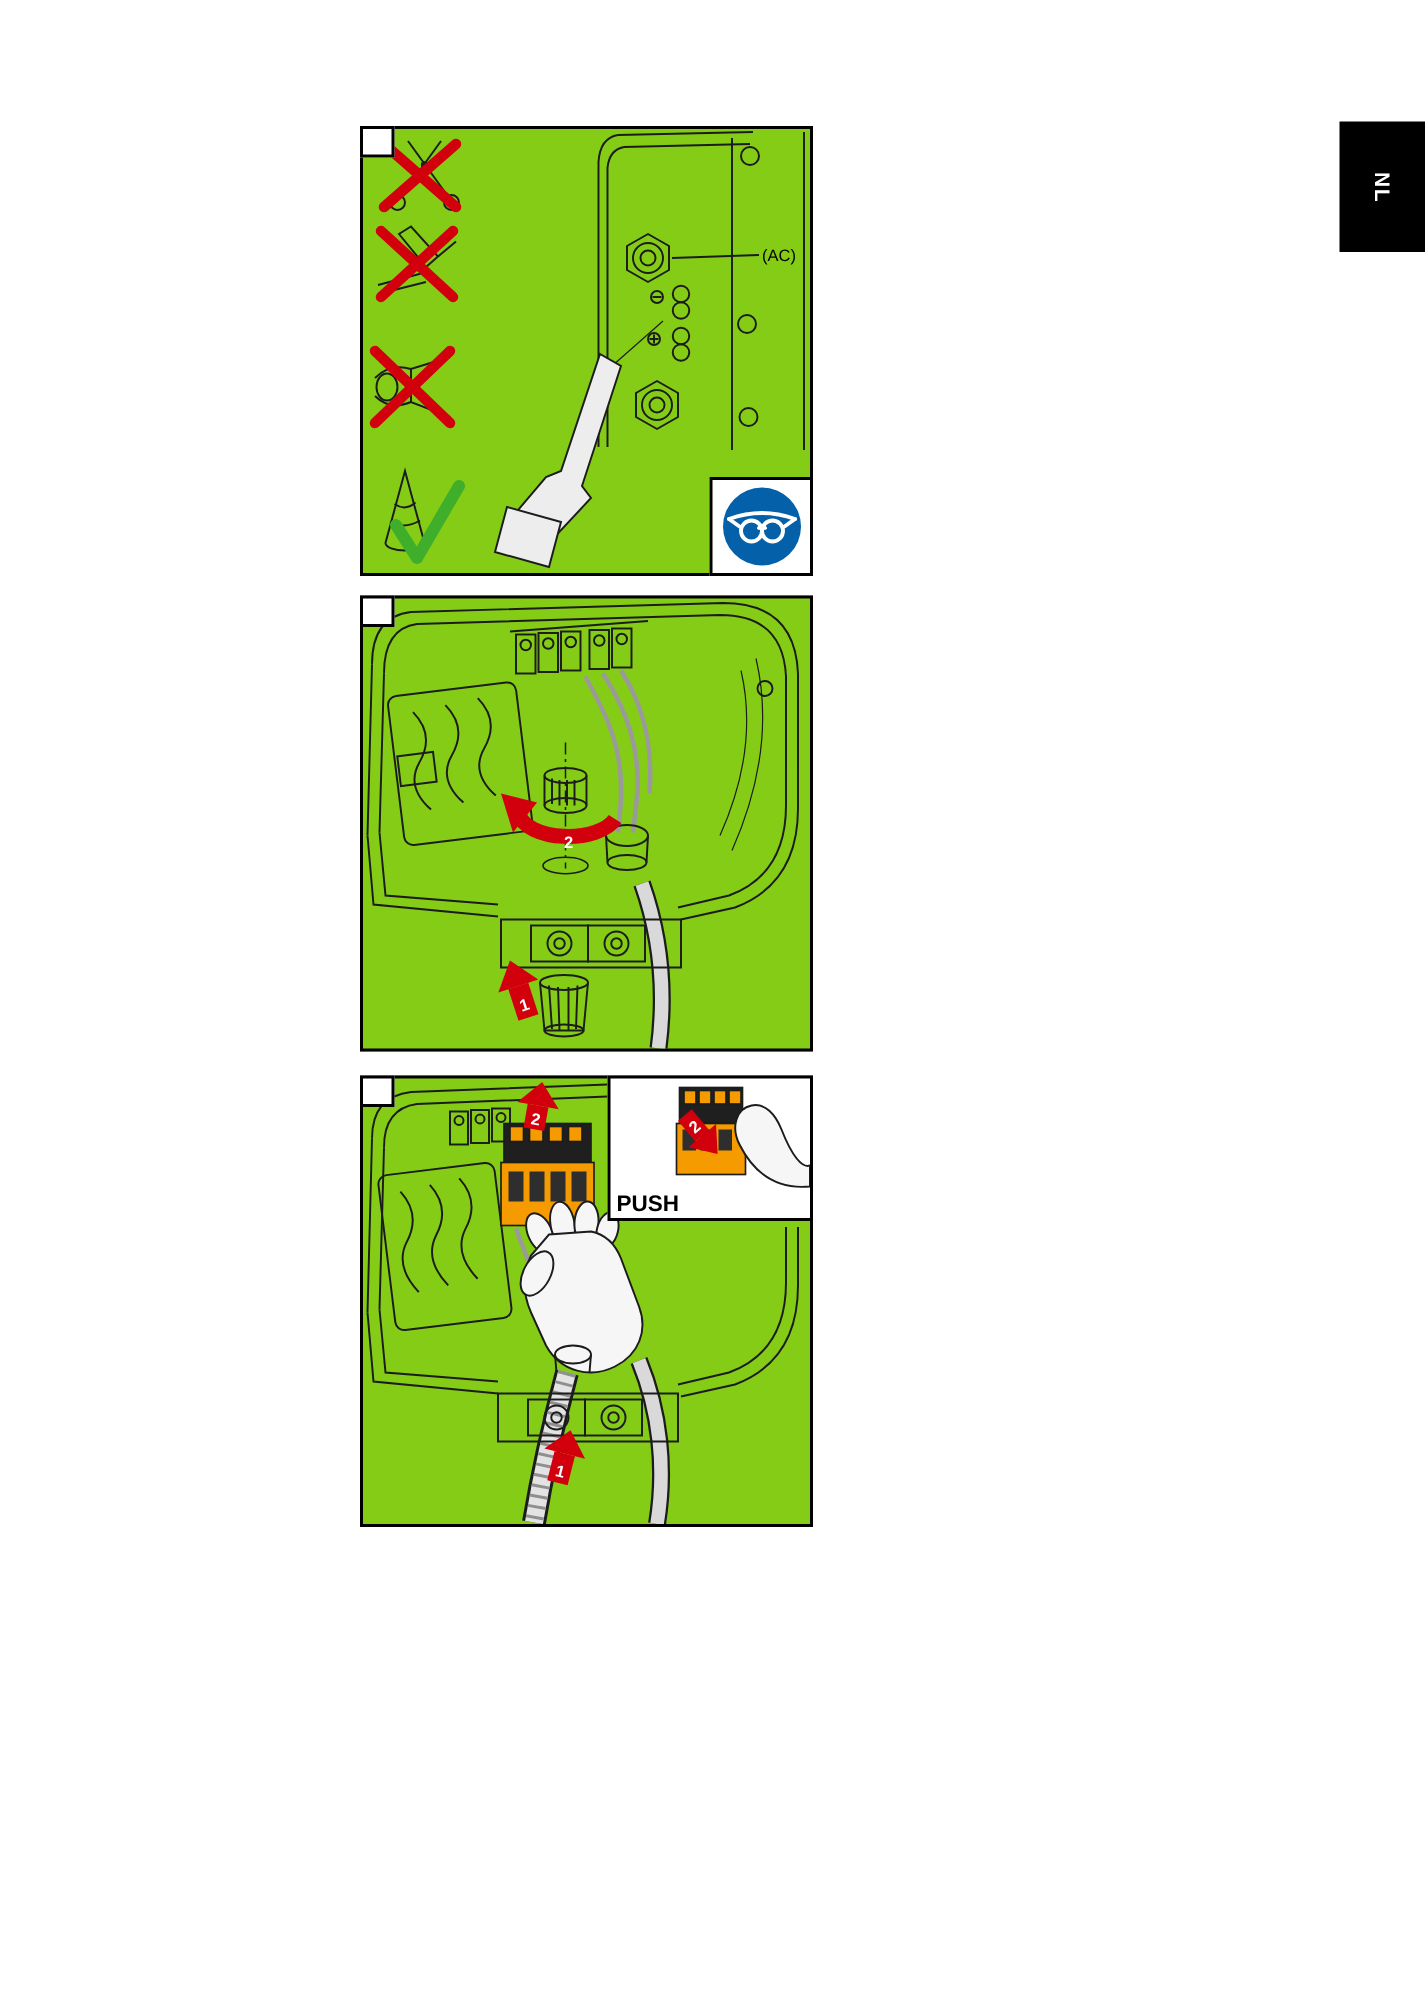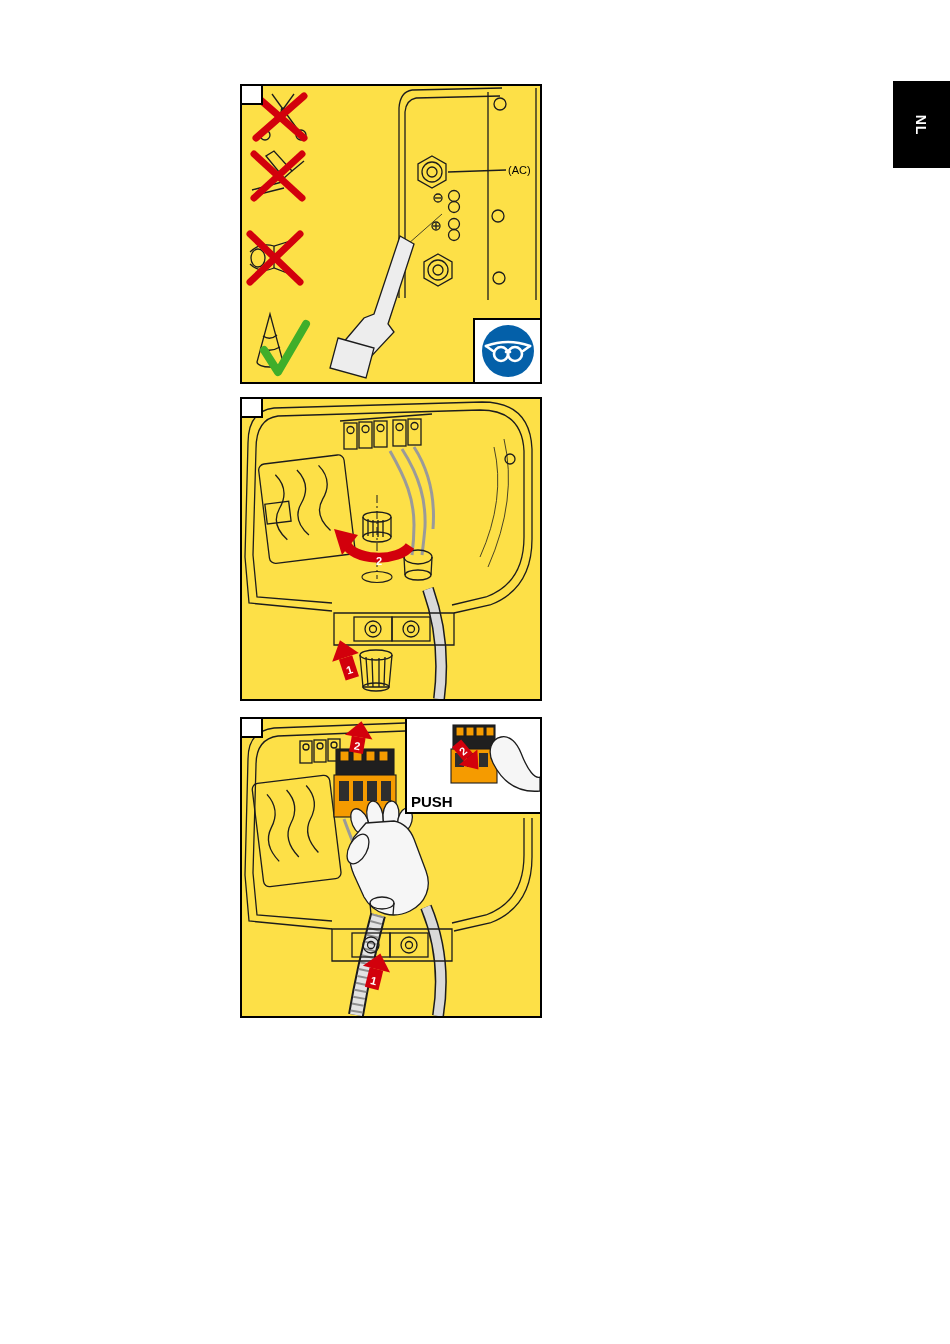--- a/index.html
+++ b/index.html
@@ -6,21 +6,21 @@
     --line:#1c1c1c;
     --prohibition-red:#d2000c;
     --check-green:#3fae2a;
     --arrow-red:#d2000c;
     --connector-orange:#f59b00;
     --safety-blue:#0460a9;
   }
   *{margin:0;padding:0;box-sizing:border-box;}
   body{background:#fff;font-family:"Liberation Sans",sans-serif;}
   .stage{position:relative;width:950px;height:1344px;background:#fff;overflow:hidden;}
-  .panel{position:absolute;border:2px solid #000;background:#fde047;}
+  .panel{position:absolute;border:2px solid #000;background:#84cc16;}
   #panel1{left:240px;top:84px;width:302px;height:300px;}
   #panel2{left:240px;top:397px;width:302px;height:304px;}
   #panel3{left:240px;top:717px;width:302px;height:301px;}
   .step-box{position:absolute;left:-2px;top:-2px;width:23px;height:21px;border:2px solid #000;background:#fff;z-index:5;}
   .art{position:absolute;left:0;top:0;}
   .goggles-box{position:absolute;right:-2px;bottom:-2px;width:69px;height:66px;border:2px solid #000;background:#fff;display:flex;align-items:center;justify-content:center;z-index:4;}
   .inset{position:absolute;right:-2px;top:-2px;width:137px;height:97px;border:2px solid #000;background:#fff;z-index:4;}
   .lang-tab{position:absolute;left:893px;top:81px;width:57px;height:87px;background:#000;color:#fff;display:flex;align-items:center;justify-content:center;}
   .lang-tab span{display:block;transform:rotate(90deg);font-weight:700;font-size:14px;letter-spacing:1px;}
 

